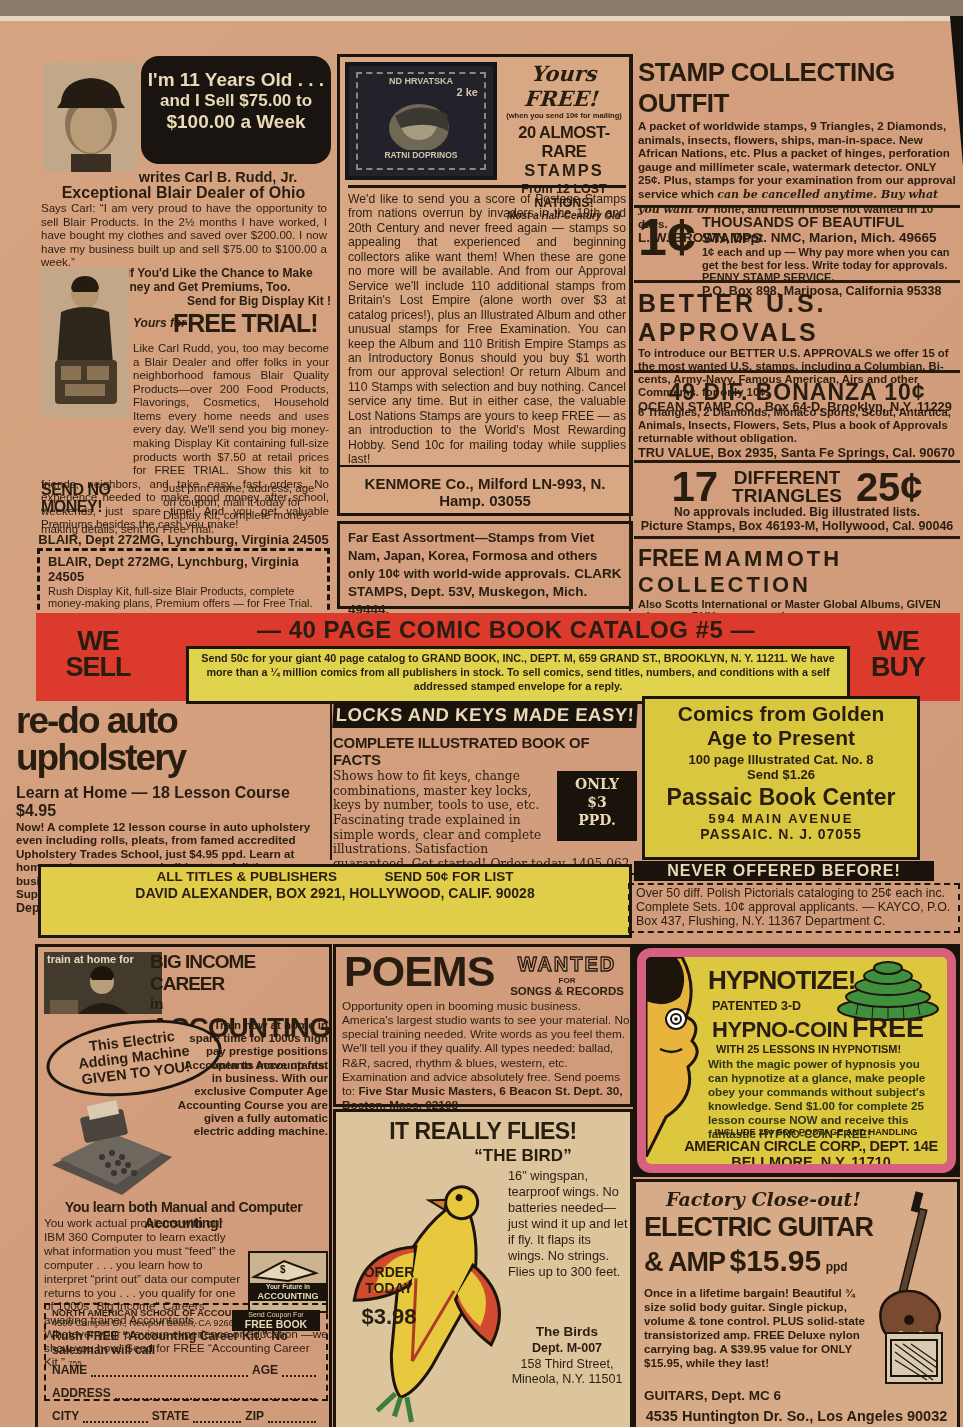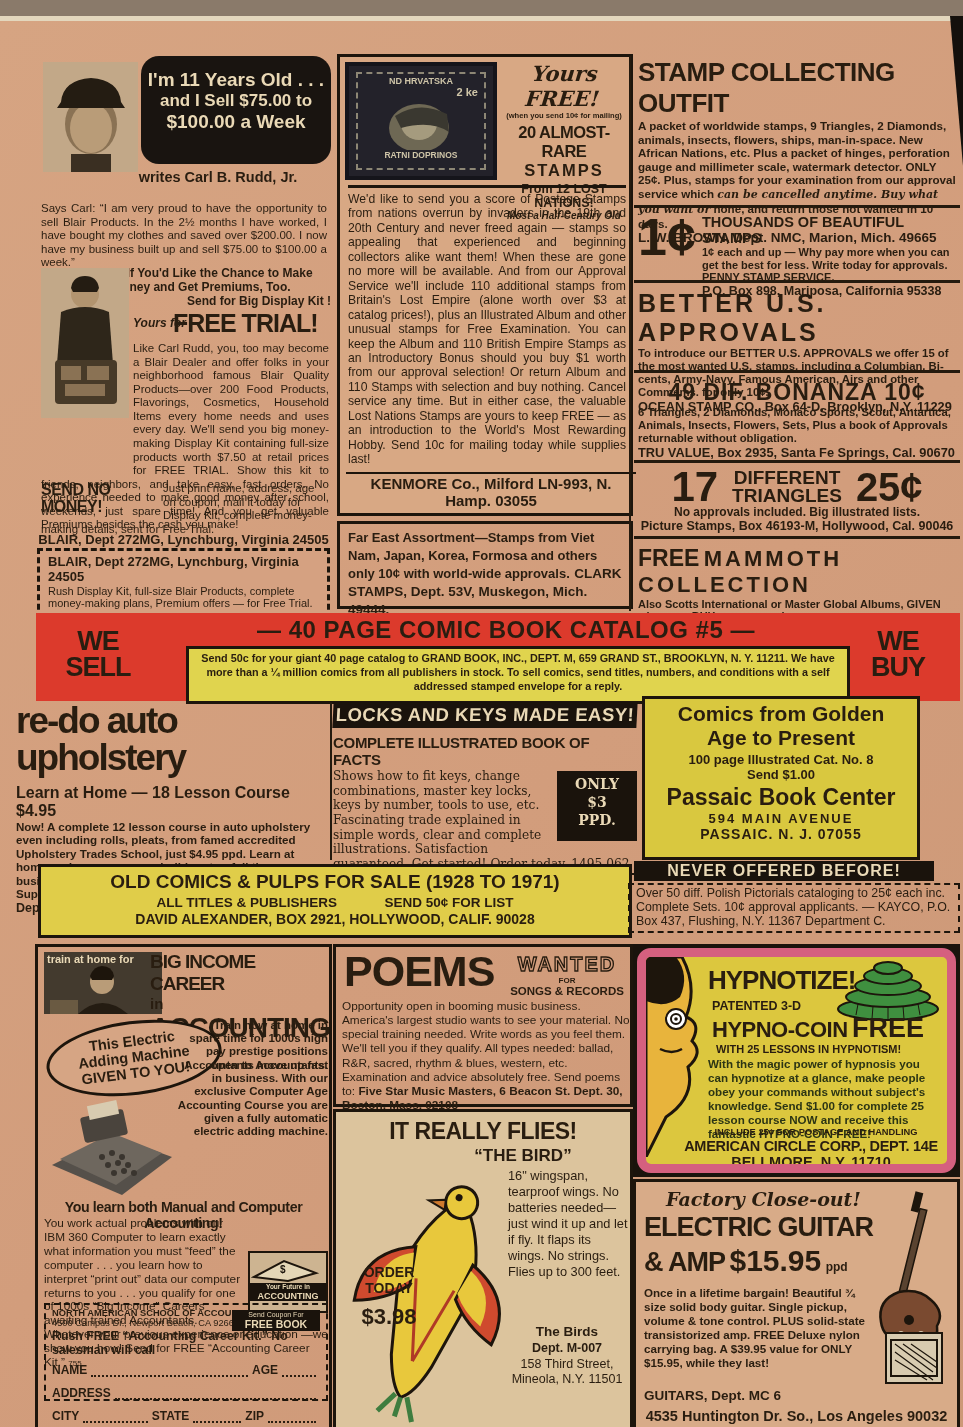--- a/index.html
+++ b/index.html
@@ -85,20 +85,21 @@
         <path d="M18 40 Q20 18 48 16 Q76 18 78 40 L82 46 L14 46 Z" fill="#241c12"></path>
         <rect x="28" y="92" width="40" height="18" fill="#3a2f22"></rect>
       </svg>
     </div>
     <div class="el blair-bubble">
       <div style="font-size:19px">I'm 11 Years Old . . .</div>
       <div style="font-size:17px">and I Sell $75.00 to</div>
       <div style="font-size:19px">$100.00 a Week</div>
     </div>
     <div class="el bold" style="left:70px;top:115px;width:226px;font-size:14.5px;text-align:center">writes Carl B. Rudd, Jr.</div>
+    <div class="el bold c" style="left:0;top:130px;width:297px;font-size:16px">Exceptional Blair Dealer of Ohio</div>
     <div class="el j" style="left:6px;top:148px;width:286px">Says Carl: “I am very proud to have the opportunity to sell Blair Products. In the 2½ months I have worked, I have bought my clothes and saved over $200.00. I now have my business built up and sell $75.00 to $100.00 a week.”</div>
     <div class="el bold c" style="left:6px;top:212px;width:286px;font-size:12px">Boys!  Girls!  If You'd Like the Chance to Make Good Money and Get Premiums, Too.</div>
     <div class="el bold" style="left:96px;top:240px;width:200px;font-size:12px;text-align:right">Send for Big Display Kit !</div>
     <div class="el blair-man">
       <svg width="88" height="150" viewBox="0 0 88 150">
         <rect width="88" height="150" fill="#c2a888"></rect>
         <circle cx="44" cy="26" r="14" fill="#b2946f"></circle>
         <path d="M30 20 Q32 8 44 8 Q56 8 58 20 L56 24 L32 24 Z" fill="#241c12"></path>
         <path d="M20 44 Q44 34 68 44 L72 96 L16 96 Z" fill="#2e261a"></path>
         <rect x="14" y="92" width="62" height="44" rx="4" fill="#473a28"></rect>
@@ -157,21 +158,21 @@
     </div>
     <div class="el c" style="left:158px;top:4px;width:132px">
       <div class="serif bold ital" style="font-size:21px;transform:skewX(-6deg)">Yours FREE!</div>
       <div class="bold" style="font-size:7.6px">(when you send 10¢ for mailing)</div>
       <div class="bold" style="font-size:16.5px;letter-spacing:-.5px;margin-top:3px">20 ALMOST-RARE</div>
       <div class="bold" style="font-size:16.5px;letter-spacing:2px">STAMPS</div>
       <div class="bold" style="font-size:12.5px;margin-top:2px">From 12 LOST NATIONS!</div>
       <div class="bold ital" style="font-size:10px">Most a Half-Century Old</div>
     </div>
     <div class="el j" style="left:8px;top:128px;width:278px;font-size:12.2px;line-height:1.185;border-top:3px solid #1d150c;padding-top:4px">We'd like to send you a score of Postage Stamps from nations overrun by invaders in the 19th and 20th Century and never freed again — stamps so appealing that experienced and beginning collectors alike want them! When these are gone no more will be available. And from our Approval Service we'll include 110 additional stamps from Britain's Lost Empire (alone worth over $3 at catalog prices!), plus an Illustrated Album and other unusual stamps for Free Examination. You can keep the Album and 110 British Empire Stamps as an Introductory Bonus should you buy $1 worth from our approval selection! Or return Album and 110 Stamps with selection and buy nothing. Cancel service any time. But in either case, the valuable Lost Nations Stamps are yours to keep FREE — as an introduction to the World's Most Rewarding Hobby. Send 10c for mailing today while supplies last!</div>
-    <div class="el bold c" style="left:6px;bottom:4px;width:100%;font-size:15px;border-top:2px solid #1d150c;padding-top:1px">KENMORE Co., Milford LN-993, N. Hamp. 03055</div>
+    <div class="el bold c" style="left:0;bottom:4px;width:100%;font-size:15px;border-top:2px solid #1d150c;padding-top:8px">KENMORE Co., Milford LN-993, N. Hamp. 03055</div>
   </div>
 
   <div class="ad b3" style="left:337px;top:505px;width:296px;height:88px;padding:4px 8px">
     <span class="bold" style="font-size:13px;line-height:1.2">Far East Assortment—Stamps from Viet Nam, Japan, Korea, Formosa and others only 10¢ with world-wide approvals.</span>
     <span class="bold" style="font-size:13.5px">CLARK STAMPS, Dept. 53V, Muskegon, Mich. 49444.</span>
   </div>
 
   <div class="el rcol-rule"></div>
 
   <div class="ad rsec" style="top:38px;height:154px">
@@ -259,28 +260,27 @@
       <span>Shows how to fit keys, change combinations, master key locks, keys by number, tools to use, etc. Fascinating trade explained in simple words, clear and complete illustrations. Satisfaction guaranteed. Get started! Order today. 1495-062</span>
     </div>
     <div class="bold" style="font-size:12.3px;border-top:2px solid #1d150c;margin-top:2px;clear:both">I. B. Ancele, P. O. Box 69234, Los Angeles, Calif. 90069</div>
   </div>
   <div class="el" style="left:330px;top:686px;width:2px;height:158px;background:#241a0e"></div>
 
   <div class="ad passaic b3">
     <div style="font-size:21px;margin-top:3px">Comics from Golden</div>
     <div style="font-size:21px">Age to Present</div>
     <div style="font-size:13px;margin-top:2px">100 page Illustrated Cat. No. 8</div>
-    <div style="font-size:13px">Send $1.00</div>
+    <div style="font-size:13px">Send $1.26</div>
     <div style="font-size:23px;margin-top:2px">Passaic Book Center</div>
     <div style="font-size:13px;letter-spacing:2px">594 MAIN AVENUE</div>
     <div style="font-size:14px;letter-spacing:1px">PASSAIC. N. J. 07055</div>
   </div>
 
   <div class="ad oldcomics b3">
-    <div style="font-size:19px;margin-top:4px">OLD COMICS &amp; PULPS FOR SALE (1928 TO 1971)</div>
     <div style="font-size:13.5px;margin-top:2px">
       <span>ALL TITLES &amp; PUBLISHERS</span>
       <span style="display:inline-block;width:40px"></span>
       <span>SEND 50¢ FOR LIST</span>
     </div>
     <div style="font-size:14px;margin-top:1px">DAVID ALEXANDER, BOX 2921, HOLLYWOOD, CALIF. 90028</div>
   </div>
 
   <div class="ad kayco">
     <div class="blackbox c bold" style="font-size:16px;letter-spacing:1px;padding:1px 0;width:300px;margin-left:6px">NEVER OFFERED BEFORE!</div>

